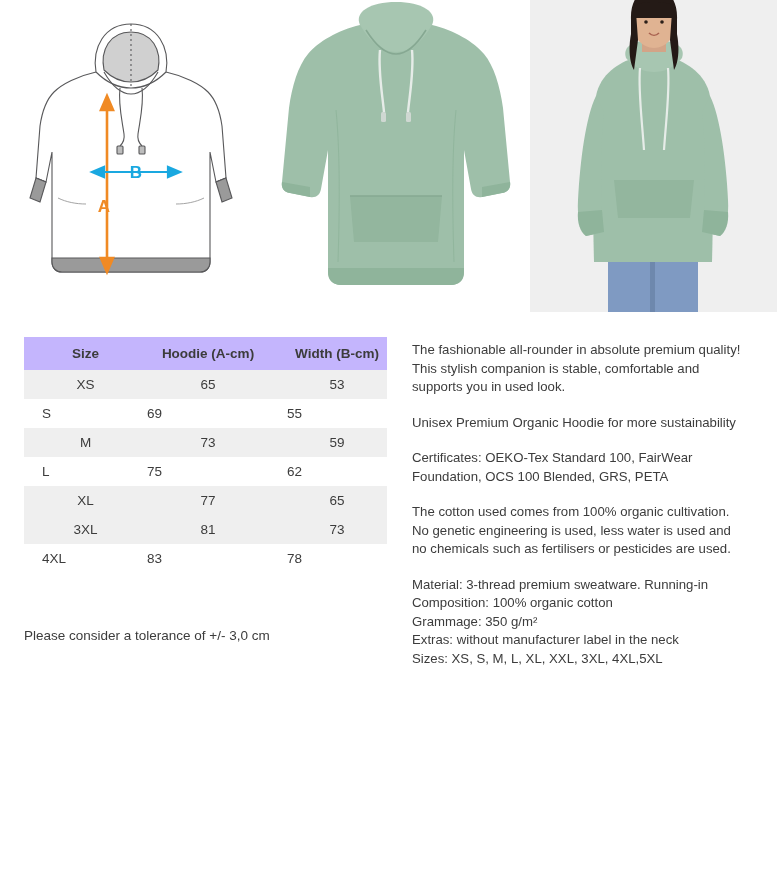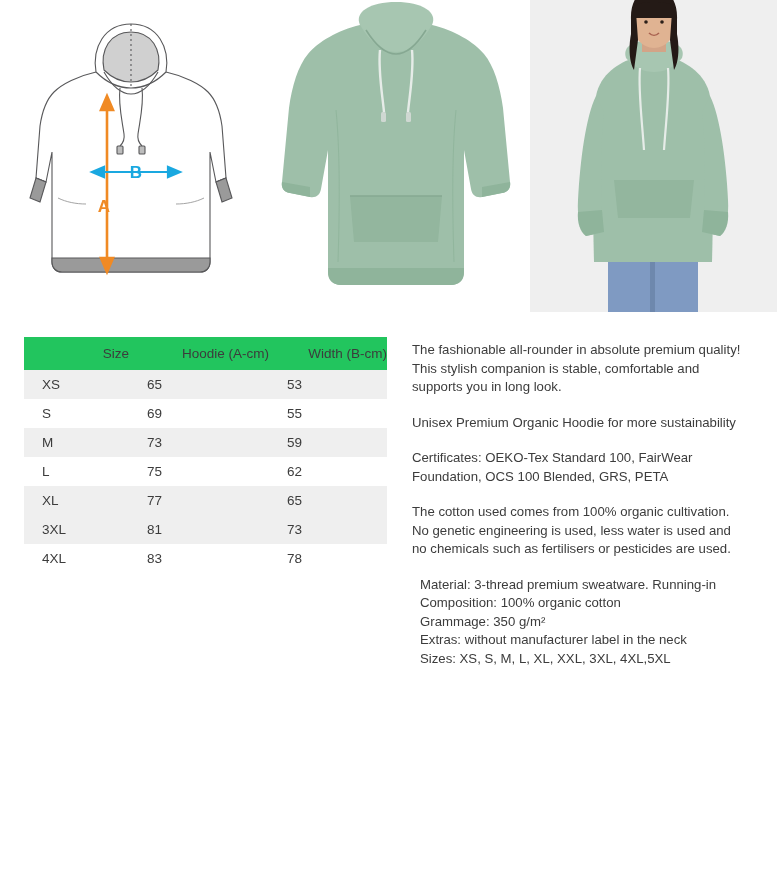--- a/index.html
+++ b/index.html
@@ -47,36 +47,36 @@
     left: 24px;
     top: 337px;
     width: 363px;
   }
   table.size-table {
     border-collapse: collapse;
     width: 363px;
     font-size: 13.5px;
   }
   table.size-table th {
-    text-align: right;
-    font-weight: normal;
-    color: #3c3c3c;
-    background: #22c55e;
+    text-align: center;
+    font-weight: bold;
+    color: #3c3c3c;
+    background: #c4b5fd;
     padding: 9px 0 9px 18px;
     font-size: 13.5px;
     height: 31px;
   }
   table.size-table td {
     text-align: left;
     padding: 7px 0 7px 18px;
     height: 27px;
     color: #3c3c3c;
     font-size: 13.5px;
   }
-  table.size-table tr.shade td { background: #efefef; }
+  table.size-table tr.shade td { background: #efefef; text-align: center; }
   table.size-table tr.plain td { background: #ffffff; }
   .col-size { width: 105px; }
   .col-len  { width: 140px; }
   .col-wid  { width: 118px; }
 
   .tolerance {
     position: absolute;
     left: 24px;
     top: 628px;
     font-size: 13.5px;
@@ -87,21 +87,21 @@
   .desc {
     position: absolute;
     left: 412px;
     top: 341px;
     width: 330px;
     font-size: 13.2px;
     line-height: 18.5px;
     color: #3c3c3c;
   }
   .desc p { margin: 0 0 17px 0; }
-  .desc .specs { margin: 8px; }
+  .desc .specs { margin: 0; }
   .desc .specs div { line-height: 18.5px; }
 </style>
 </head>
 <body>
 
 <div class="page">
 
   <div class="images">
 
     <div class="img-cell img-tech">
@@ -260,23 +260,24 @@
         </tr>
         <tr class="plain">
           <td>4XL</td>
           <td>83</td>
           <td>78</td>
         </tr>
       </tbody>
     </table>
   </div>
 
+  <div class="tolerance">Please consider a tolerance of +/- 3,0 cm</div>
 
   <div class="desc">
-    <p>The fashionable all-rounder in absolute premium quality! This stylish companion is stable, comfortable and supports you in long look.</p>
+    <p>The fashionable all-rounder in absolute premium quality! This stylish companion is stable, comfortable and supports you in used look.</p>
     <p>Unisex Premium Organic Hoodie for more sustainability</p>
     <p>Certificates: OEKO-Tex Standard 100, FairWear Foundation, OCS 100 Blended, GRS, PETA</p>
     <p>The cotton used comes from 100% organic cultivation. No genetic engineering is used, less water is used and no chemicals such as fertilisers or pesticides are used.</p>
     <div class="specs">
       <div>Material: 3-thread premium sweatware. Running-in</div>
       <div>Composition: 100% organic cotton</div>
       <div>Grammage: 350 g/m²</div>
       <div>Extras: without manufacturer label in the neck</div>
       <div>Sizes: XS, S, M, L, XL, XXL, 3XL, 4XL,5XL</div>
     </div>

